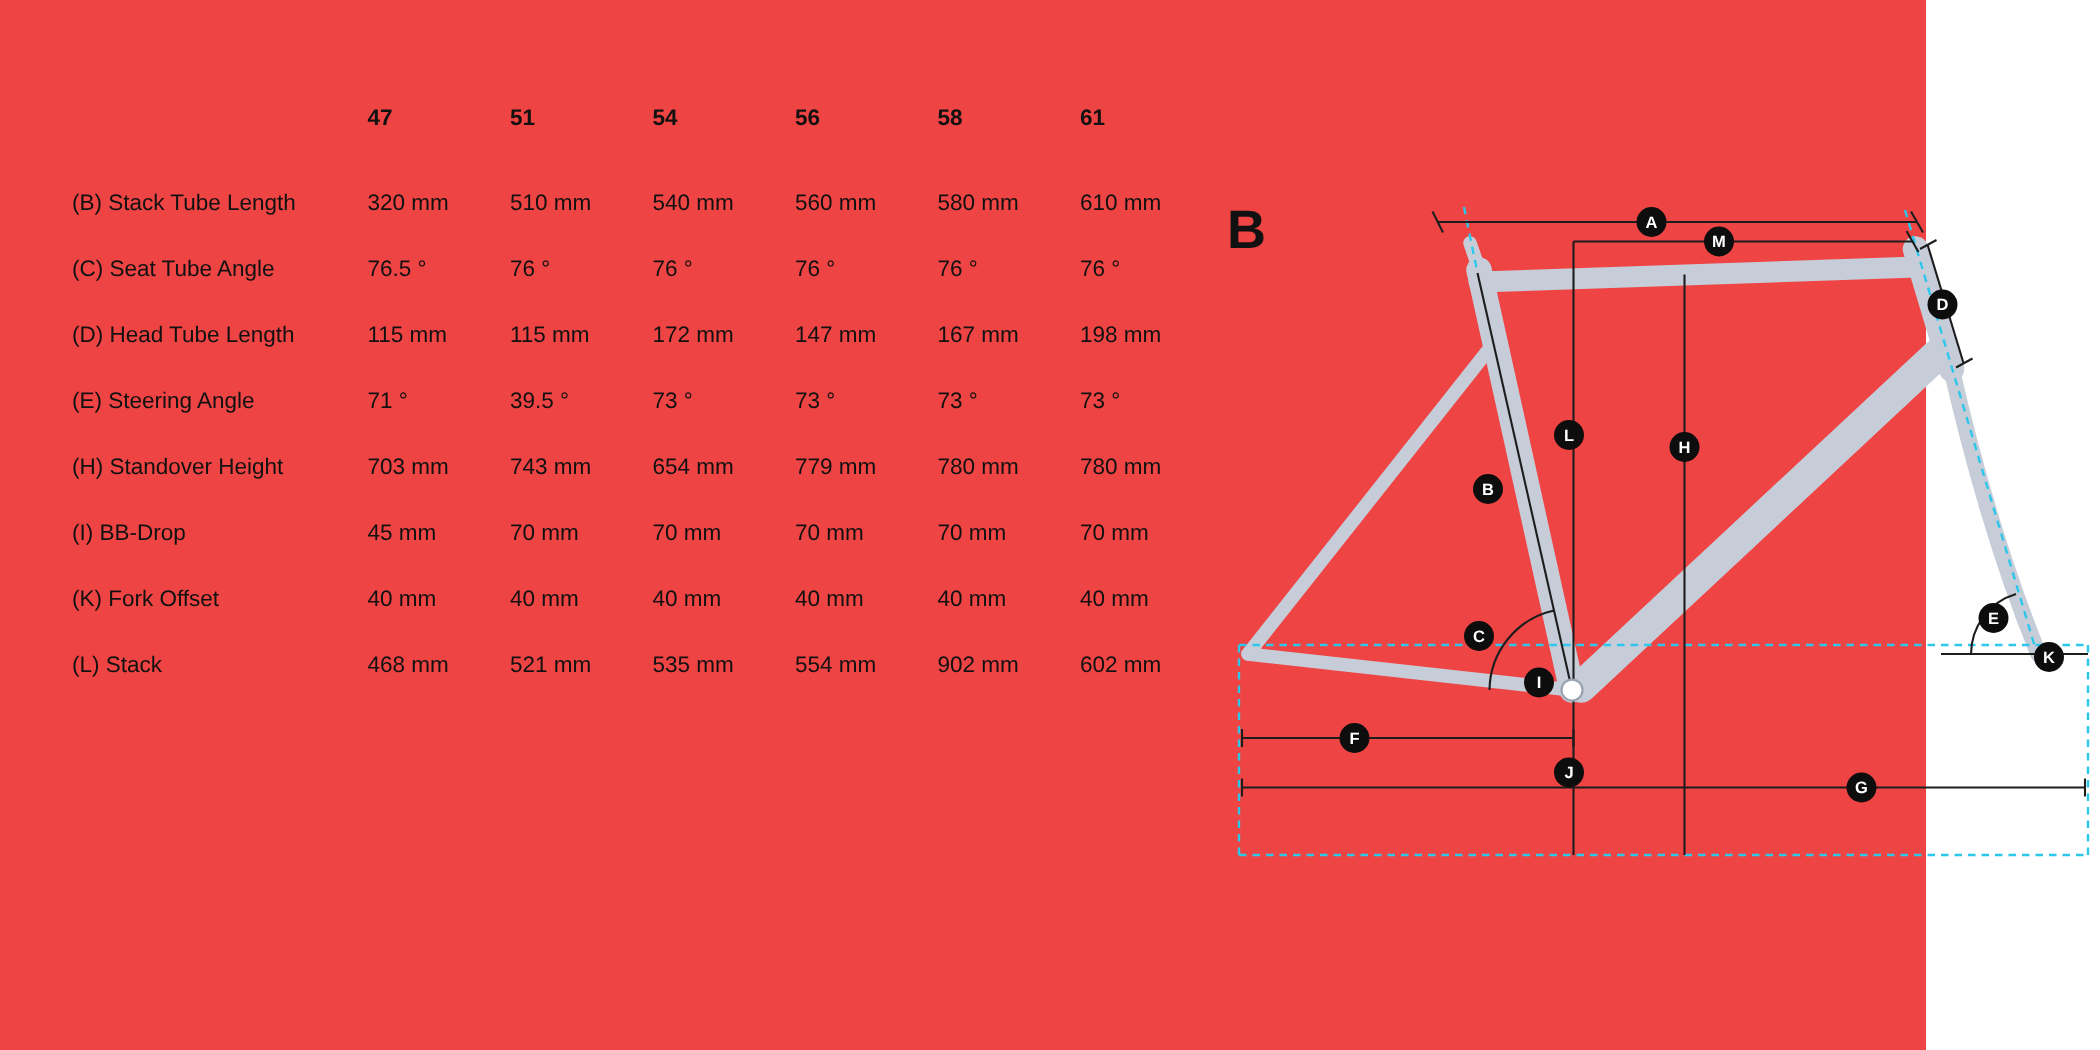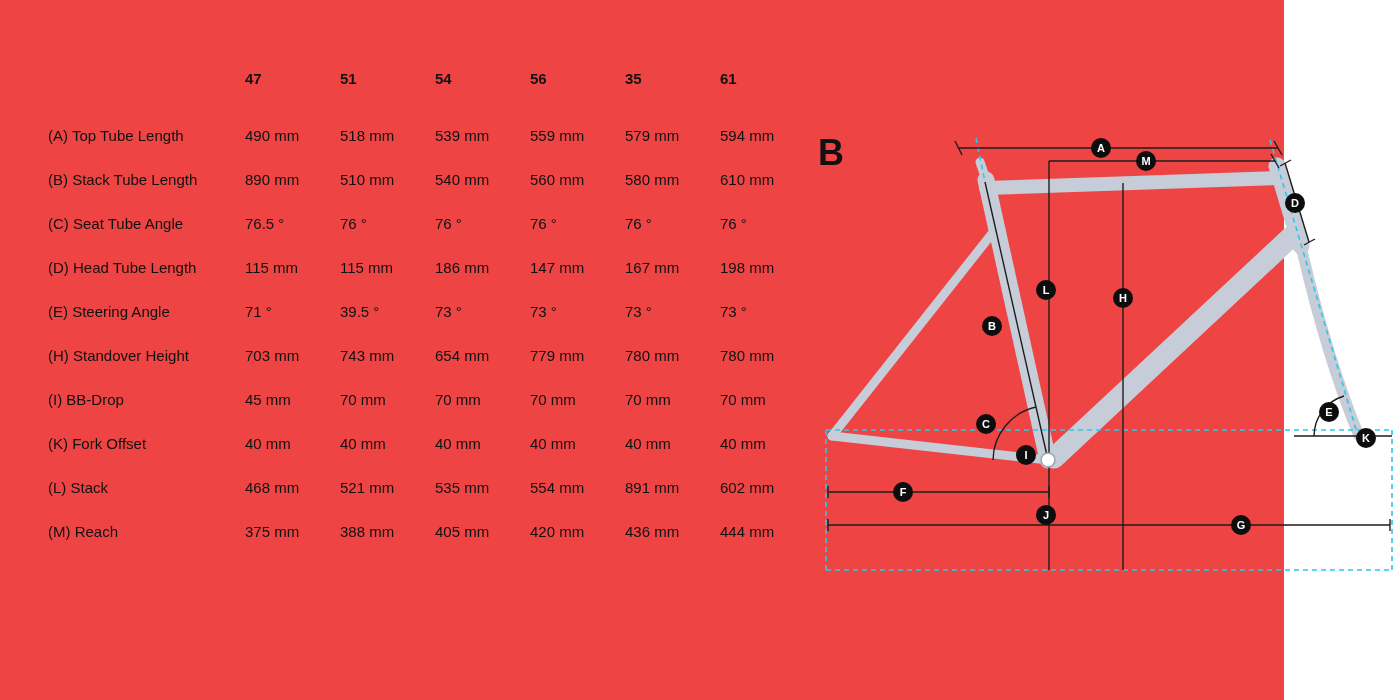--- a/index.html
+++ b/index.html
@@ -25,56 +25,47 @@
 
 <div class="stage">
 
   <div class="geo-table">
     <div class="trow thead">
       <div class="tlabel"></div>
       <div class="tcell">47</div>
       <div class="tcell">51</div>
       <div class="tcell">54</div>
       <div class="tcell">56</div>
-      <div class="tcell">35</div>
+      <div class="tcell">58</div>
       <div class="tcell">61</div>
     </div>
 
     <div class="trow">
-      <div class="tlabel">(A) Top Tube Length</div>
-      <div class="tcell">490 mm</div>
-      <div class="tcell">518 mm</div>
-      <div class="tcell">539 mm</div>
-      <div class="tcell">559 mm</div>
-      <div class="tcell">579 mm</div>
-      <div class="tcell">594 mm</div>
-    </div>
-    <div class="trow">
       <div class="tlabel">(B) Stack Tube Length</div>
-      <div class="tcell">890 mm</div>
+      <div class="tcell">320 mm</div>
       <div class="tcell">510 mm</div>
       <div class="tcell">540 mm</div>
       <div class="tcell">560 mm</div>
       <div class="tcell">580 mm</div>
       <div class="tcell">610 mm</div>
     </div>
     <div class="trow">
       <div class="tlabel">(C) Seat Tube Angle</div>
       <div class="tcell">76.5 °</div>
       <div class="tcell">76 °</div>
       <div class="tcell">76 °</div>
       <div class="tcell">76 °</div>
       <div class="tcell">76 °</div>
       <div class="tcell">76 °</div>
     </div>
     <div class="trow">
       <div class="tlabel">(D) Head Tube Length</div>
       <div class="tcell">115 mm</div>
       <div class="tcell">115 mm</div>
-      <div class="tcell">186 mm</div>
+      <div class="tcell">172 mm</div>
       <div class="tcell">147 mm</div>
       <div class="tcell">167 mm</div>
       <div class="tcell">198 mm</div>
     </div>
     <div class="trow">
       <div class="tlabel">(E) Steering Angle</div>
       <div class="tcell">71 °</div>
       <div class="tcell">39.5 °</div>
       <div class="tcell">73 °</div>
       <div class="tcell">73 °</div>
@@ -107,31 +98,22 @@
       <div class="tcell">40 mm</div>
       <div class="tcell">40 mm</div>
       <div class="tcell">40 mm</div>
     </div>
     <div class="trow">
       <div class="tlabel">(L) Stack</div>
       <div class="tcell">468 mm</div>
       <div class="tcell">521 mm</div>
       <div class="tcell">535 mm</div>
       <div class="tcell">554 mm</div>
-      <div class="tcell">891 mm</div>
+      <div class="tcell">902 mm</div>
       <div class="tcell">602 mm</div>
-    </div>
-    <div class="trow">
-      <div class="tlabel">(M) Reach</div>
-      <div class="tcell">375 mm</div>
-      <div class="tcell">388 mm</div>
-      <div class="tcell">405 mm</div>
-      <div class="tcell">420 mm</div>
-      <div class="tcell">436 mm</div>
-      <div class="tcell">444 mm</div>
     </div>
   </div>
 
   <div class="diagram-wrap">
     <div class="size-letter">B</div>
 
     <svg width="582" height="465" viewBox="0 0 582 465">
 
       <g stroke="#c6cdd8" fill="none" stroke-linecap="round">
         <path d="M162 32 L171 58" stroke-width="9"></path>

